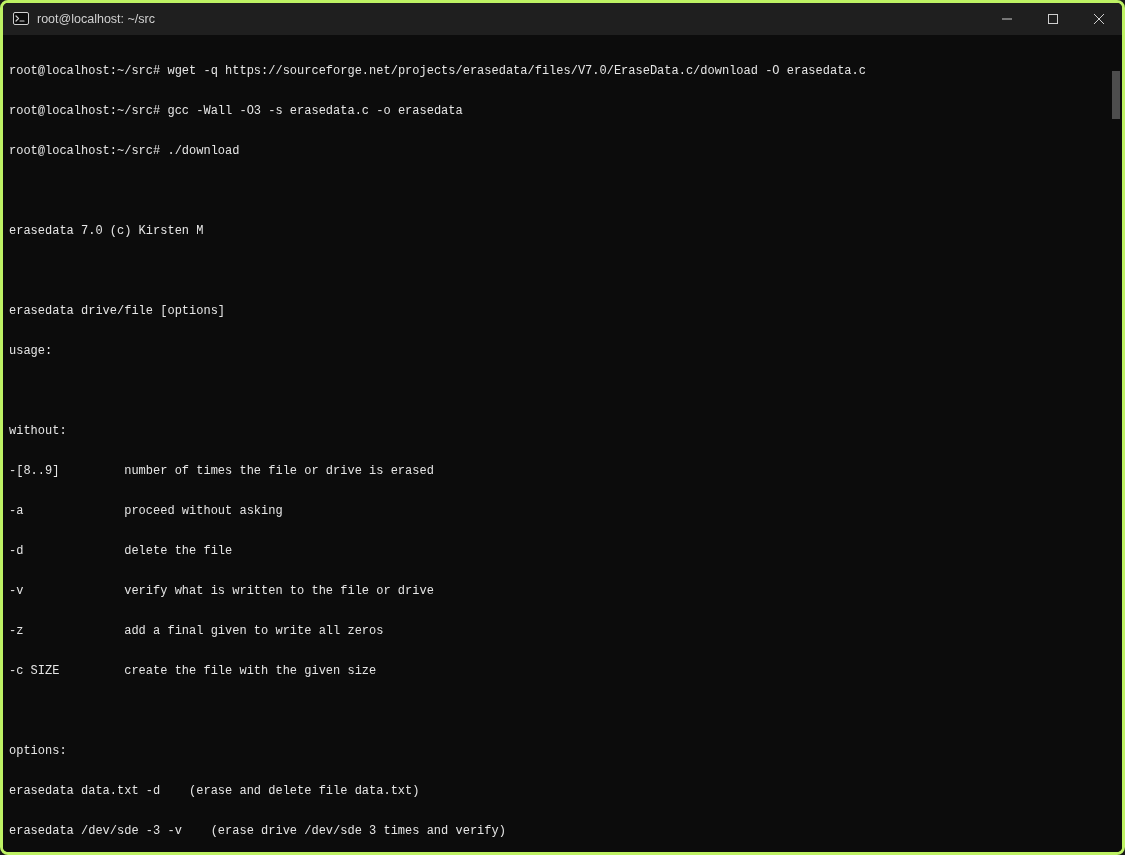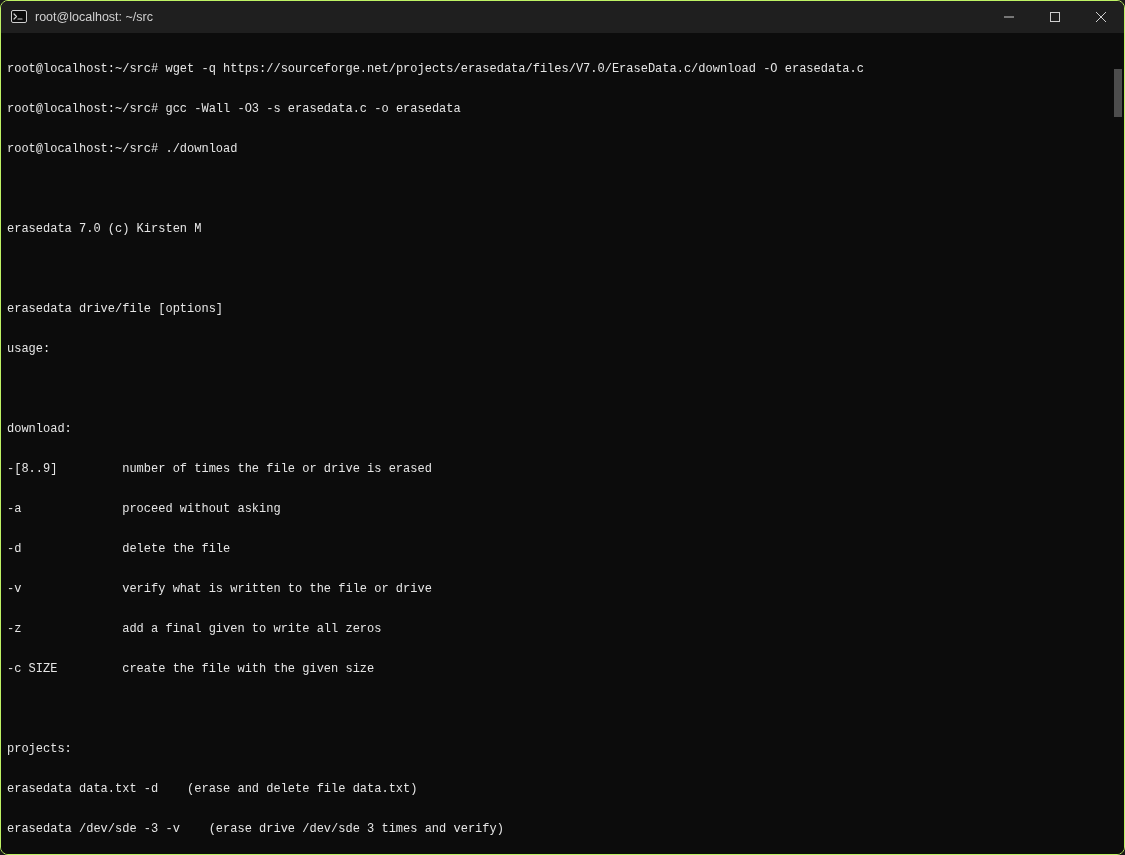--- a/index.html
+++ b/index.html
@@ -8,21 +8,21 @@
     width: 1125px;
     height: 855px;
     background: #1a1a1a;
     font-family: Consolas, "Liberation Mono", Menlo, monospace;
     overflow: hidden;
   }
   .window {
     width: 1125px;
     height: 855px;
     background: #0c0c0c;
-    border: 1px solid #bef264;
+    border: 3px solid #bef264;
     border-radius: 8px;
     box-sizing: border-box;
     display: flex;
     flex-direction: column;
     overflow: hidden;
   }
   .titlebar {
     height: 32px;
     background: #1f1f1f;
     display: flex;
@@ -129,29 +129,29 @@
   <div class="terminal-body">
 <span class="line"><span class="prompt-user">root@localhost:~/src#</span> <span>wget -q https://sourceforge.net/projects/erasedata/files/V7.0/EraseData.c/download -O erasedata.c</span></span>
 <span class="line"><span class="prompt-user">root@localhost:~/src#</span> <span>gcc -Wall -O3 -s erasedata.c -o erasedata</span></span>
 <span class="line"><span class="prompt-user">root@localhost:~/src#</span> <span>./download</span></span>
 <span class="line"> </span>
 <span class="line">erasedata 7.0 (c) Kirsten M</span>
 <span class="line"> </span>
 <span class="line">erasedata drive/file [options]</span>
 <span class="line">usage:</span>
 <span class="line"> </span>
-<span class="line">download:</span>
+<span class="line">without:</span>
 <span class="line">-[8..9]         number of times the file or drive is erased</span>
 <span class="line">-a              proceed without asking</span>
 <span class="line">-d              delete the file</span>
 <span class="line">-v              verify what is written to the file or drive</span>
 <span class="line">-z              add a final given to write all zeros</span>
 <span class="line">-c SIZE         create the file with the given size</span>
 <span class="line"> </span>
-<span class="line">projects:</span>
+<span class="line">options:</span>
 <span class="line">erasedata data.txt -d    (erase and delete file data.txt)</span>
 <span class="line">erasedata /dev/sde -3 -v    (erase drive /dev/sde 3 times and verify)</span>
 
 
 
 
 
 
 
 

